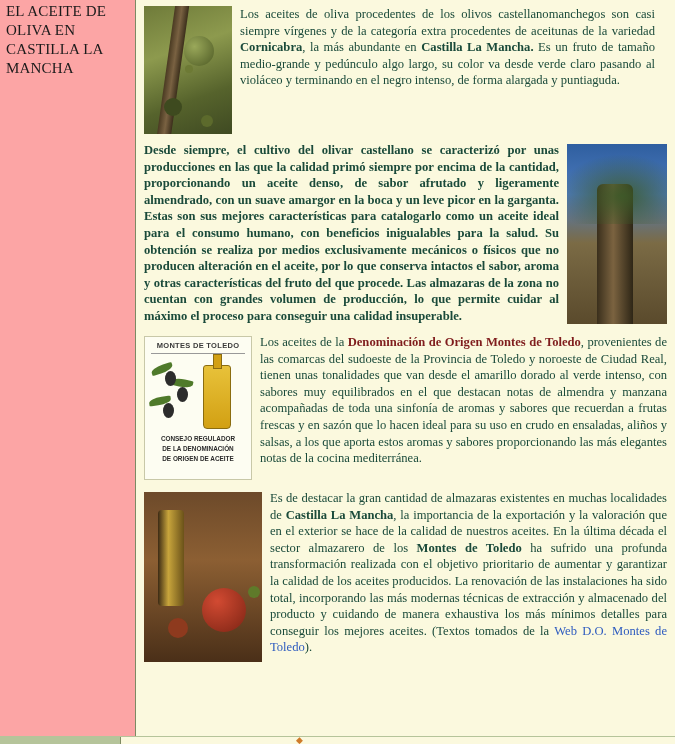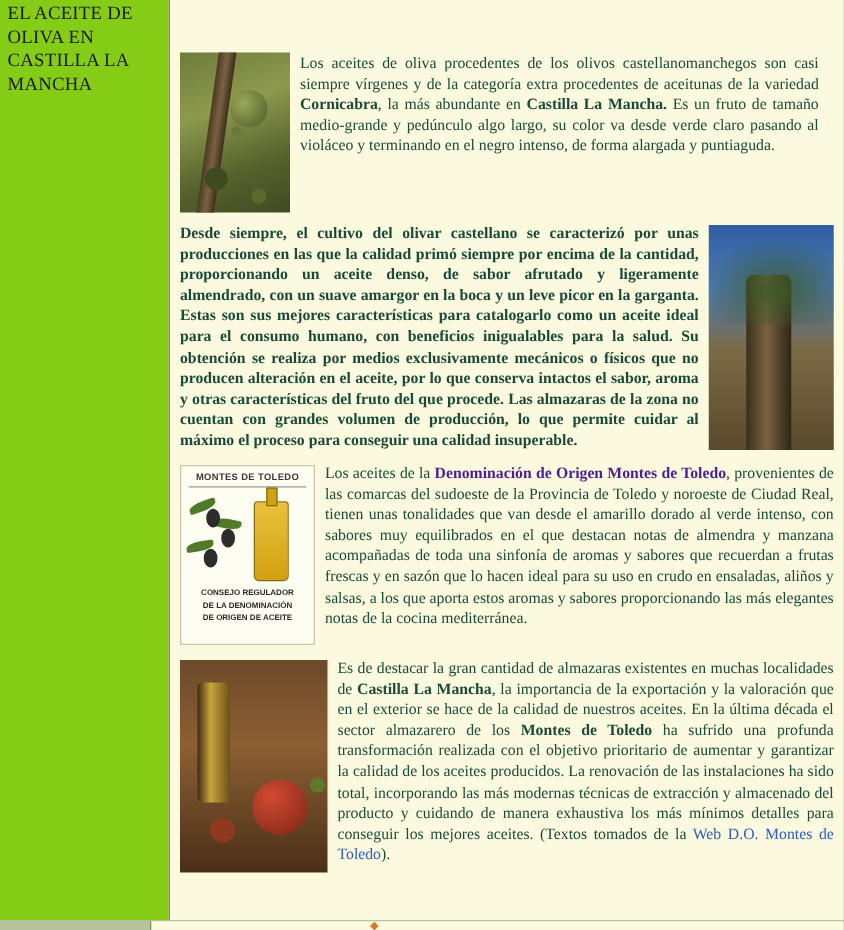--- a/index.html
+++ b/index.html
@@ -19,21 +19,21 @@
     height: 744px;
     background: #b5c49a;
   }
   
   #left-col {
     position: absolute;
     left: 0;
     top: 0;
     width: 135px;
     height: 744px;
-    background: #84cc16;
+    background: #fca5a5;
   }
   #site-title {
     position: absolute;
     left: 6px;
     top: 2px;
     width: 128px;
     font-family: "Liberation Serif", serif;
     font-size: 15px;
     line-height: 19px;
     color: #1b1b1b;
@@ -60,31 +60,30 @@
     font-family: "Liberation Serif", serif;
     font-size: 12.6px;
     line-height: 16.6px;
     text-align: justify;
     margin: 0;
   }
   .para b, .bold {
     font-weight: bold;
   }
   .blue {
-    color: #4c1d95;
+    color: #7f1d1d;
     font-weight: bold;
   }
   .link {
     color: #2d5bbf;
     text-decoration: none;
   }
   
   #b1 {
     padding: 6px 20px 2px 8px;
-    margin-top: 36px;
   }
   #img1 {
     float: left;
     width: 88px;
     height: 128px;
     margin: 0 8px 2px 0;
     border: 0;
     background: linear-gradient(160deg,#6f7b3a 0%,#8d9a4e 35%,#56632c 70%,#3f4a22 100%);
     position: relative;
     overflow: hidden;

